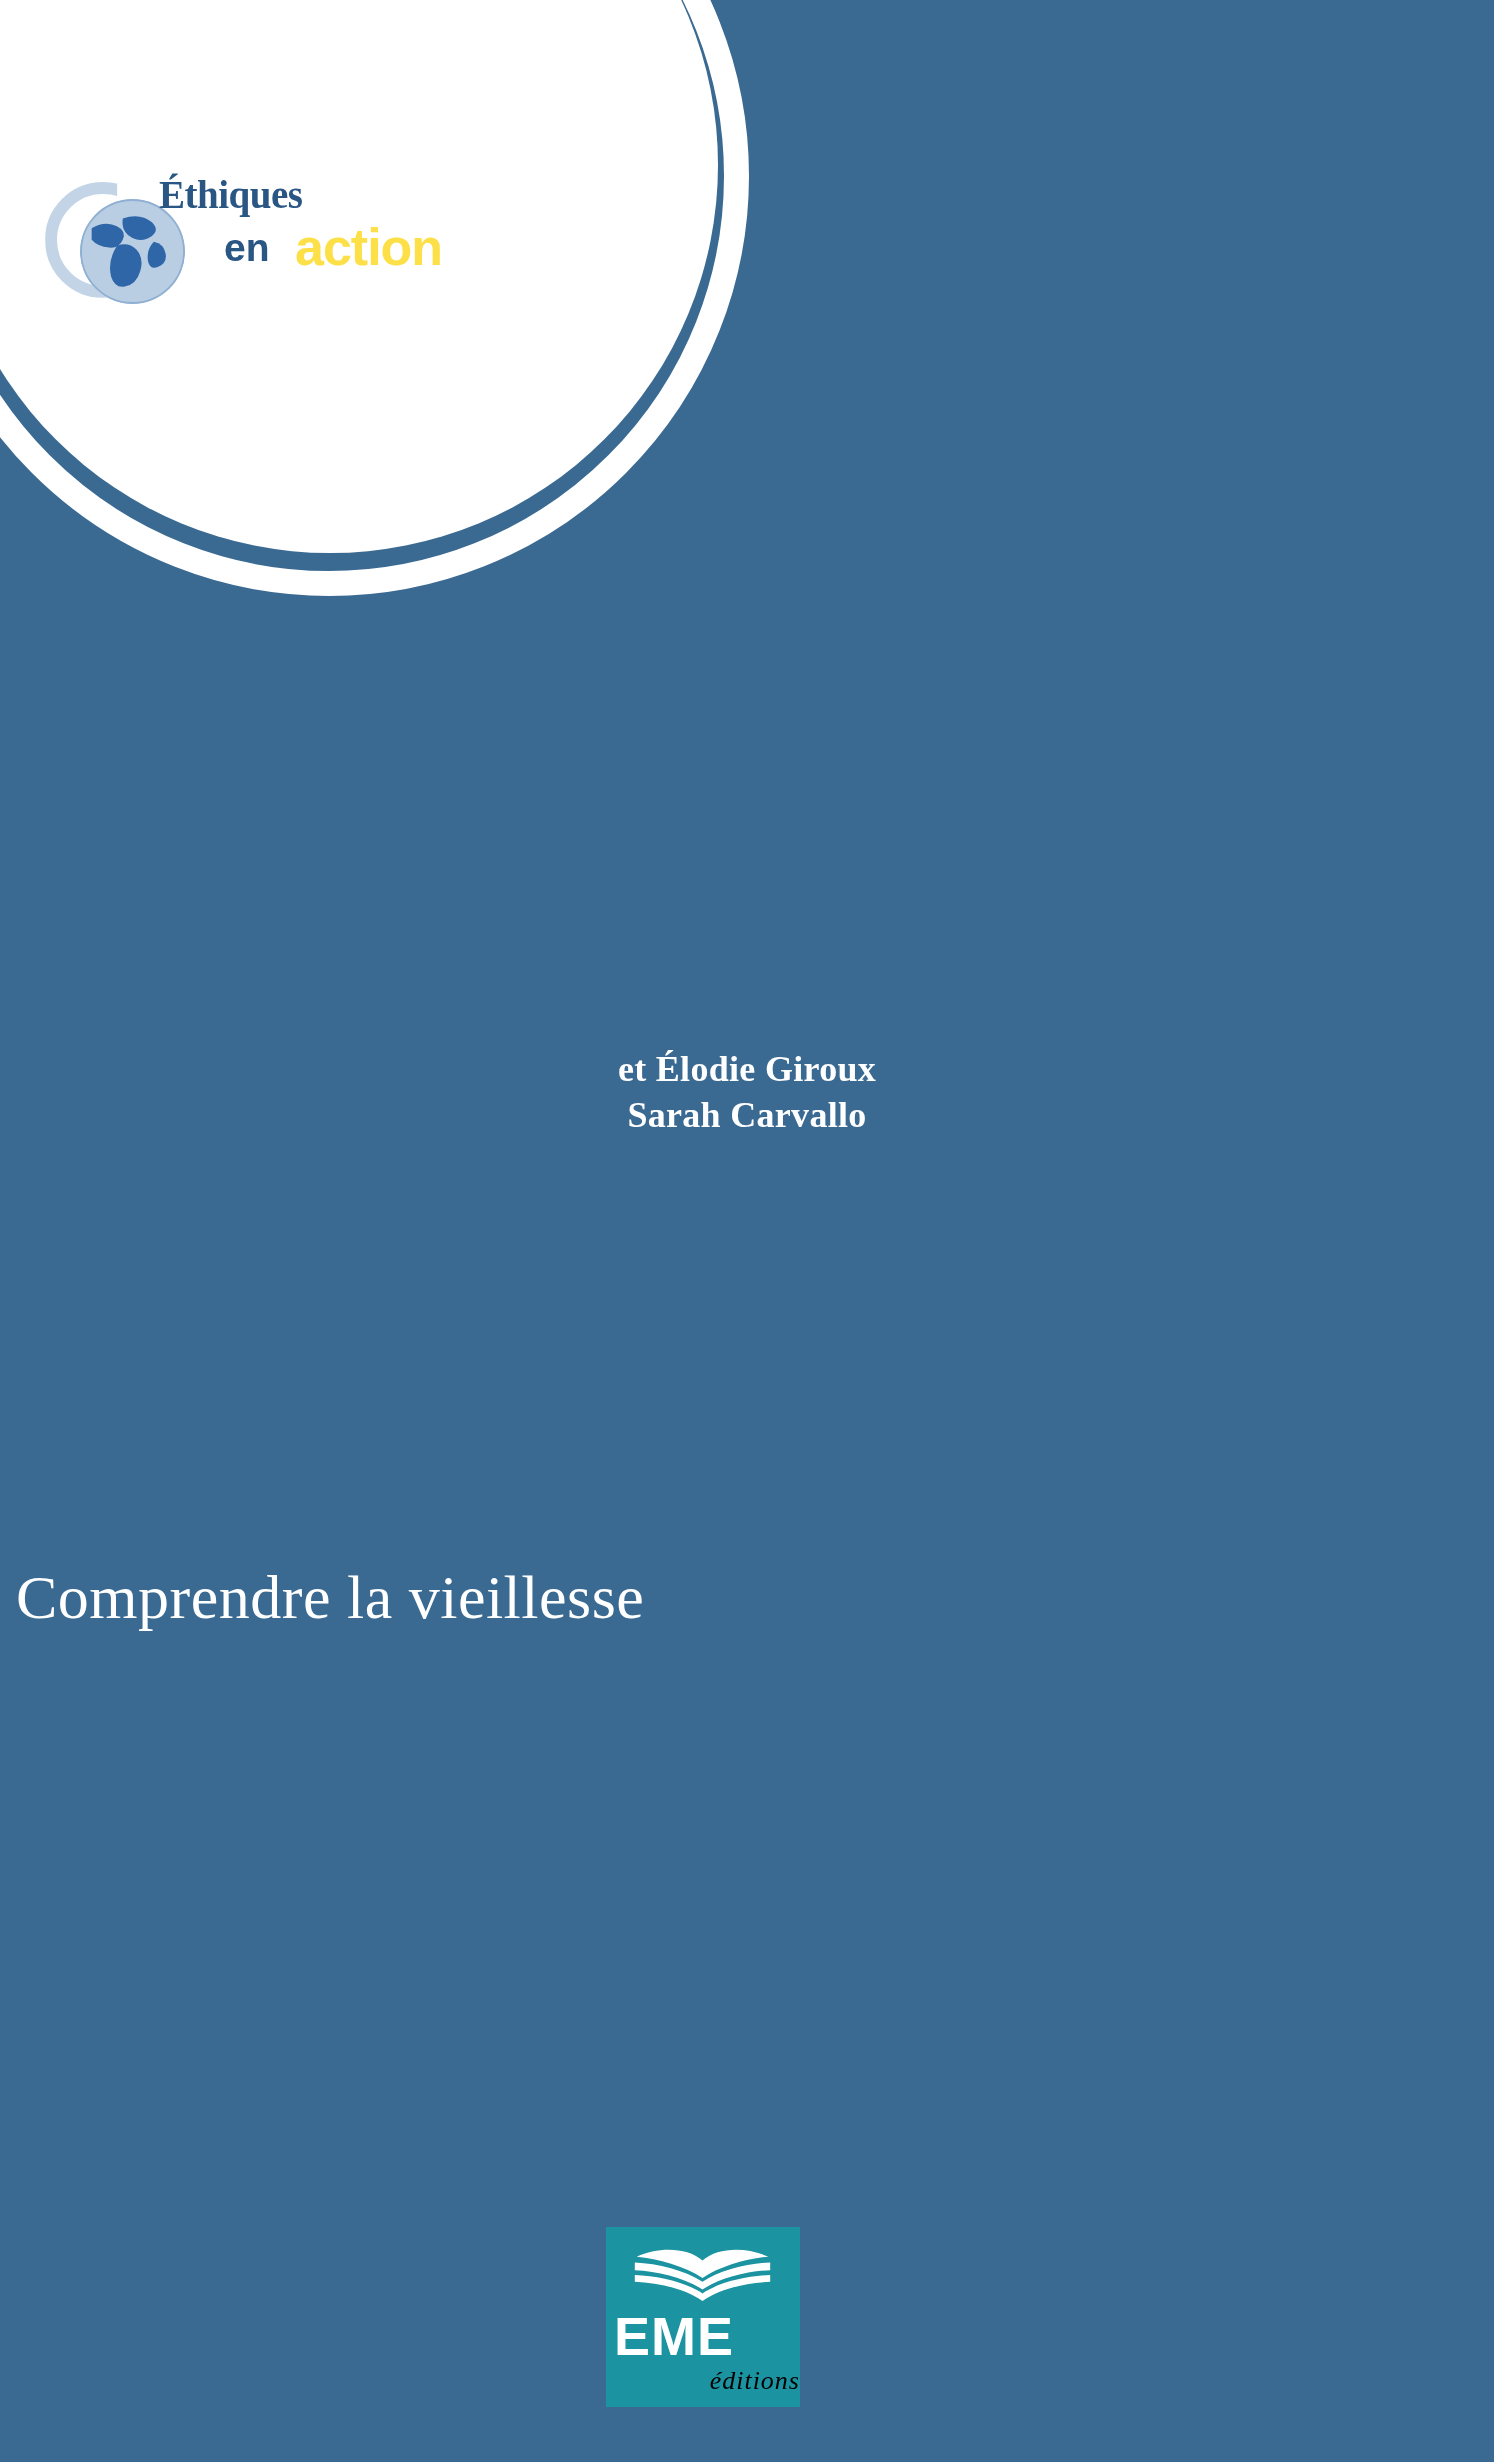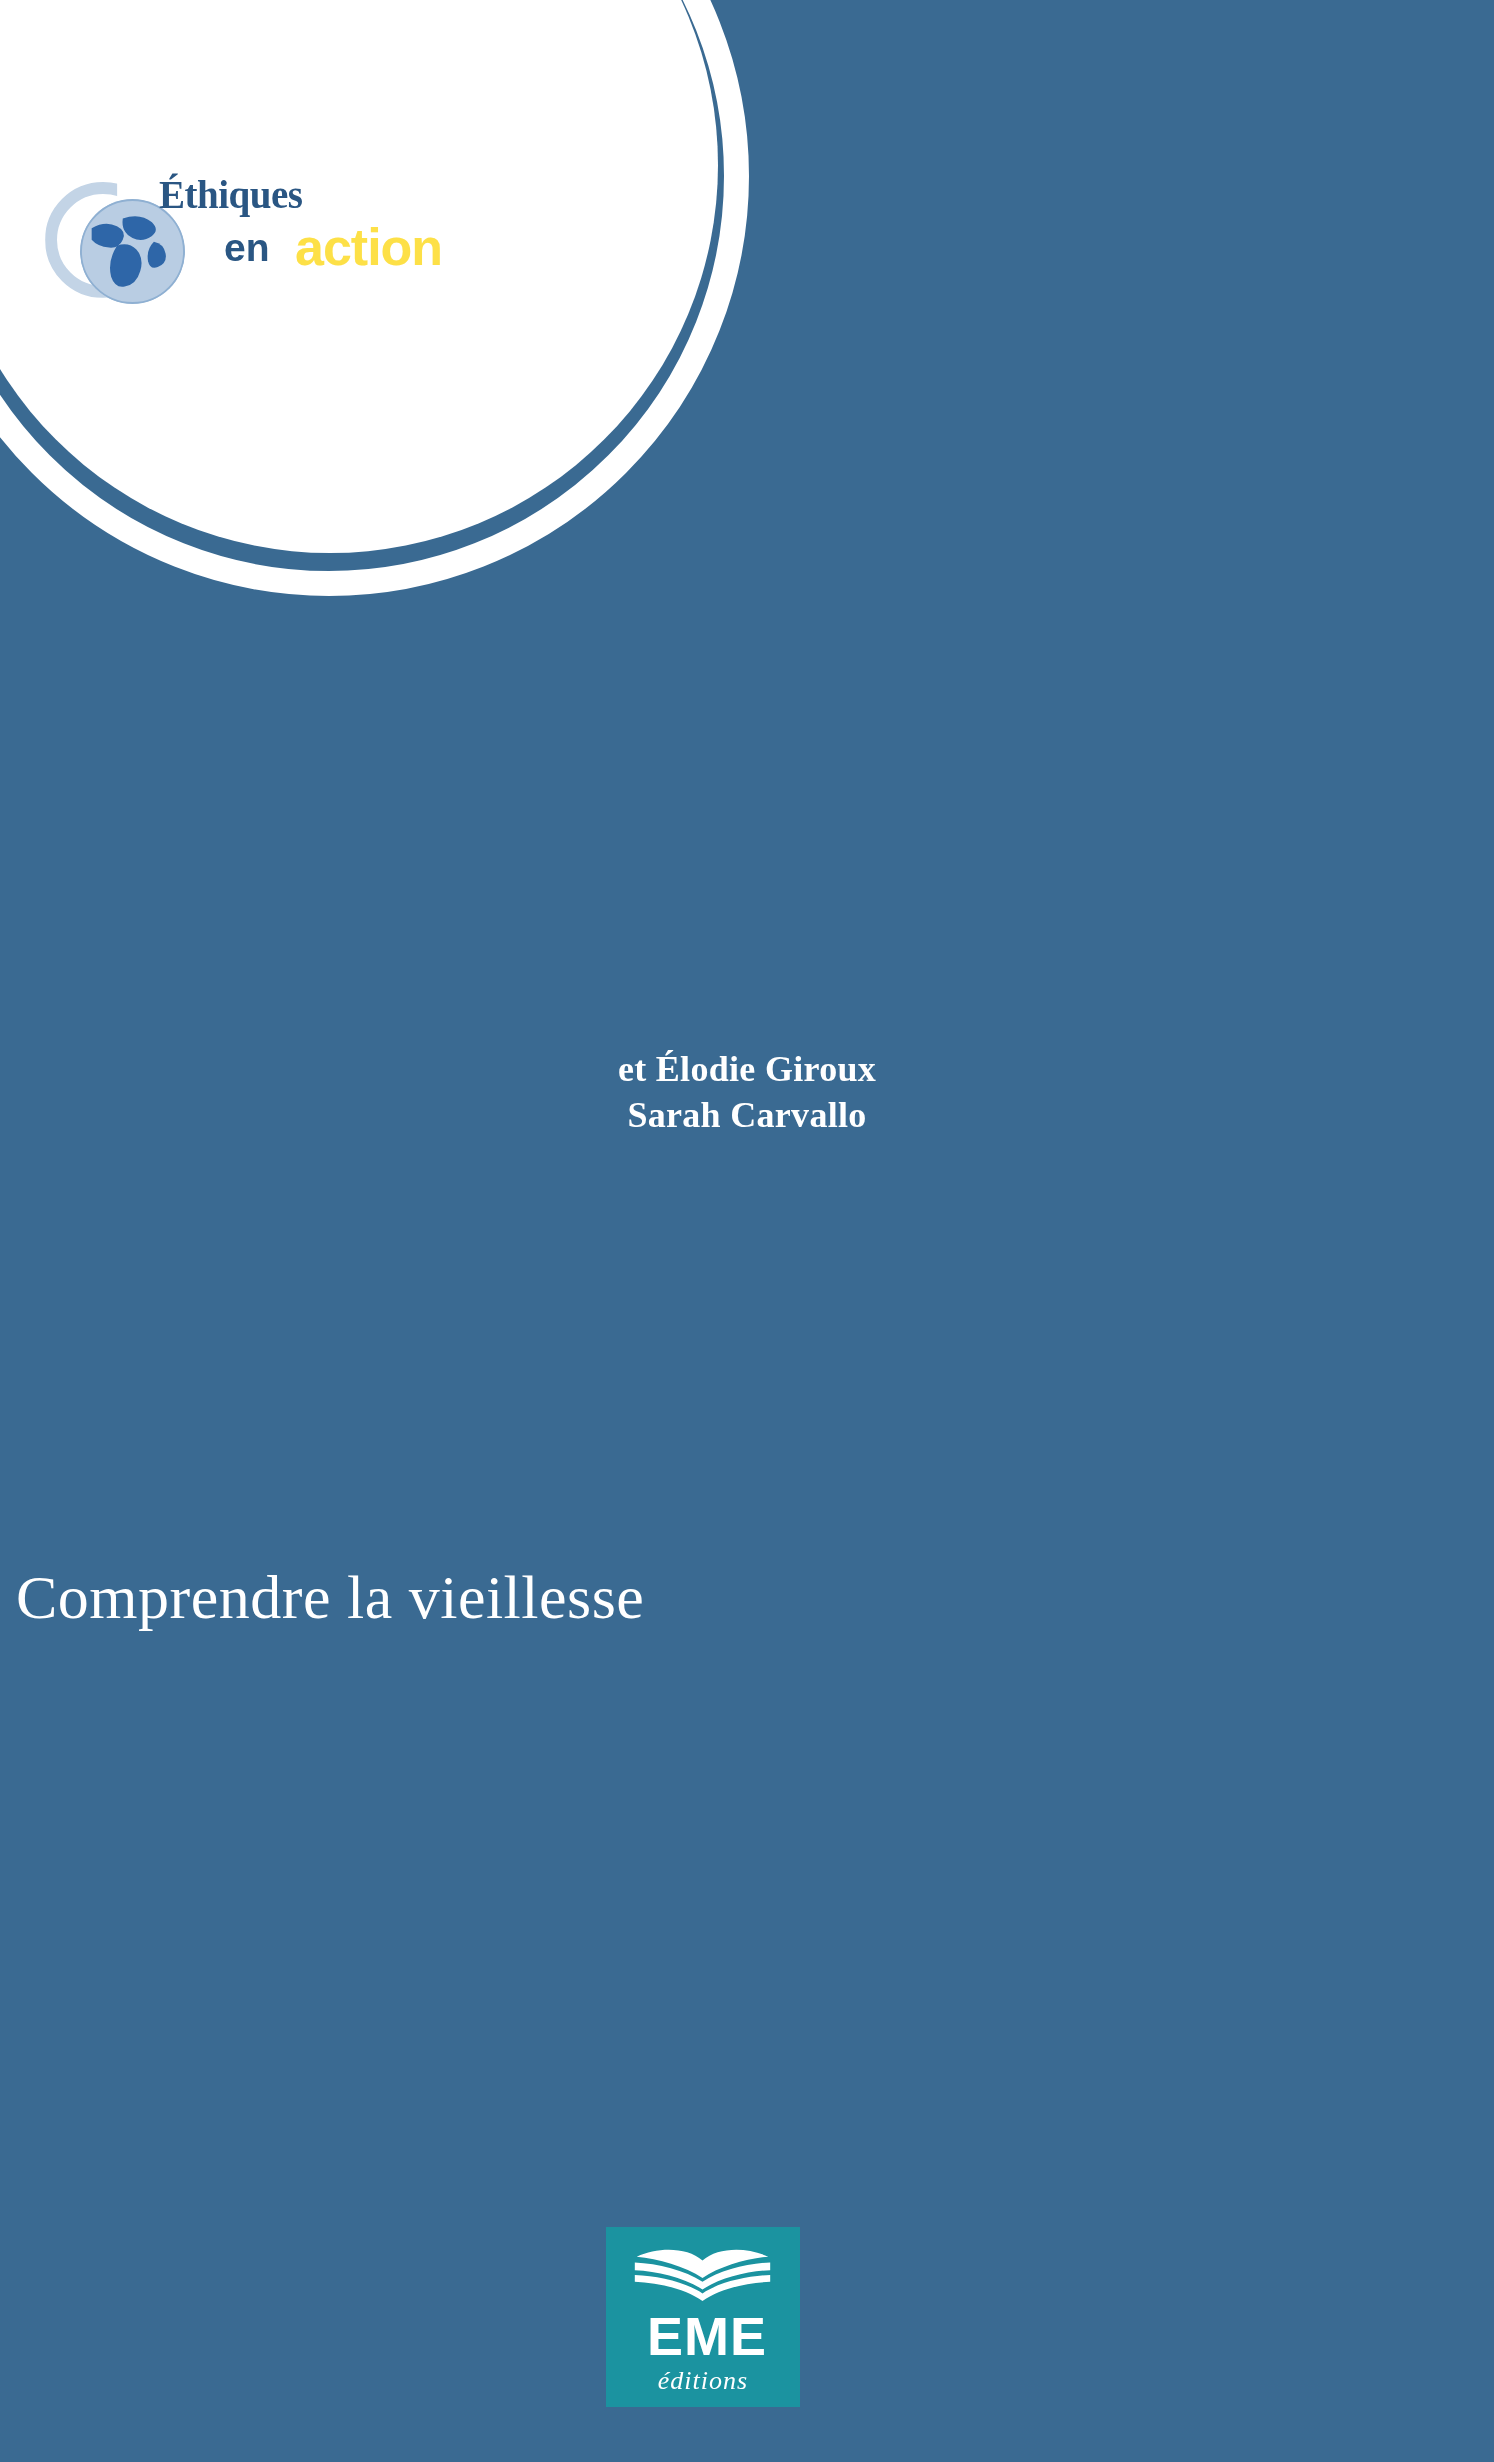--- a/index.html
+++ b/index.html
@@ -169,37 +169,37 @@
   }
   .pub-book {
     position: absolute;
     left: 23px;
     top: 17.5px;
     width: 147px;
     height: 60px;
   }
   .pub-eme {
     position: absolute;
-    left: 16px;
+    left: 8px;
     top: 78px;
     width: 170px;
-    text-align: center;
+    text-align: left;
     color: #ffffff;
     font-family: "Liberation Sans", sans-serif;
     font-weight: bold;
     font-size: 54px;
     letter-spacing: 1px;
   }
   .pub-editions {
     position: absolute;
     left: 0;
     top: 139px;
     width: 194px;
-    text-align: center;
-    color: #ffffff;
+    text-align: right;
+    color: #000000;
     font-family: "Liberation Serif", serif;
     font-style: italic;
     font-size: 26px;
     letter-spacing: 1px;
   }
 </style>
 </head>
 <body>
 
 <div class="cover">

